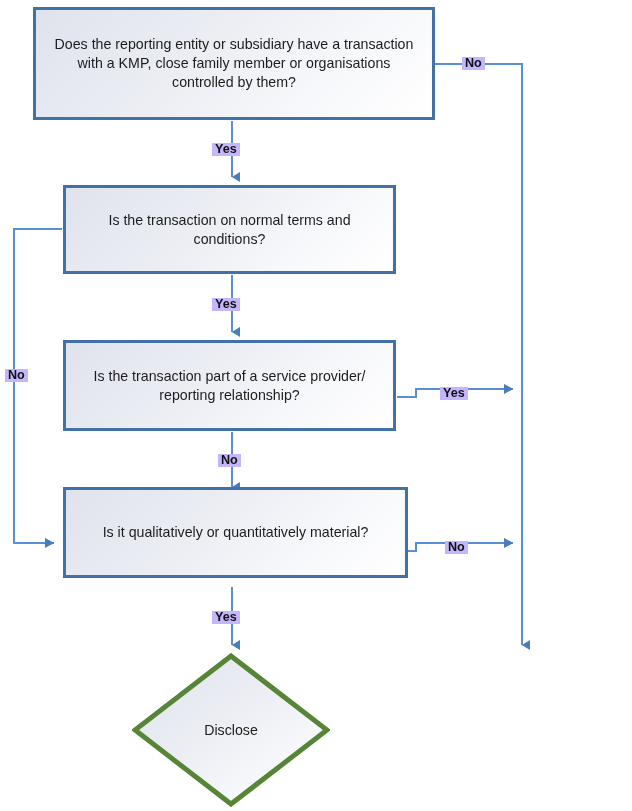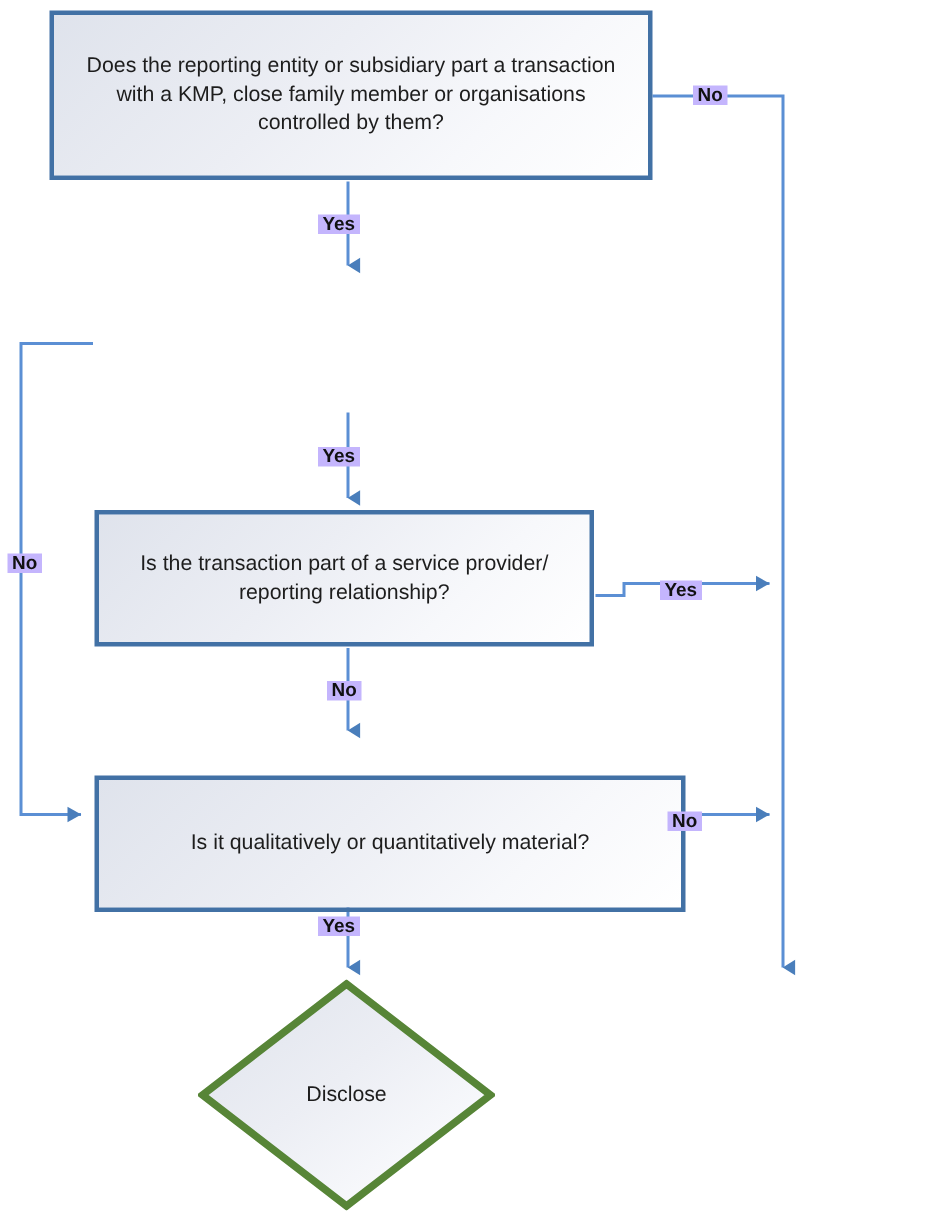--- a/index.html
+++ b/index.html
@@ -43,21 +43,21 @@
   }
   .node .node-text {
     display: block;
     padding: 0 14px;
     white-space: pre-line;
   }
 
   #node-q1 { left: 33px;  top: 7px;   width: 402px; height: 113px; font-size: 14.2px; }
   #node-q2 { left: 63px;  top: 185px; width: 333px; height: 89px;  font-size: 14.2px; }
   #node-q3 { left: 63px;  top: 340px; width: 333px; height: 91px;  font-size: 14.2px; }
-  #node-q4 { left: 63px;  top: 517px; width: 394px; height: 91px;  font-size: 14.2px; }
+  #node-q4 { left: 63px;  top: 487px; width: 345px; height: 91px;  font-size: 14.2px; }
 
   
   .diamond-wrap {
     position: absolute;
     z-index: 3;
   }
   .diamond-wrap svg {
     position: absolute;
     left: 0;
     top: 0;
@@ -144,23 +144,26 @@
         <path d="M397,551 L416,551 L416,543 L513,543" marker-end="url(#arrowRight)"></path>
       </g>
 
       <g>
         <path d="M232,587 L232,645" marker-end="url(#arrowDown)"></path>
       </g>
     </g>
   </svg>
 
   <div class="node" id="node-q1">
-    <span class="node-text">Does the reporting entity or subsidiary part a transaction with a KMP, close family member or organisations controlled by them?</span>
+    <span class="node-text">Does the reporting entity or subsidiary have a transaction with a KMP, close family member or organisations controlled by them?</span>
   </div>
 
+  <div class="node" id="node-q2">
+    <span class="node-text">Is the transaction on normal terms and conditions?</span>
+  </div>
 
   <div class="node" id="node-q3">
     <span class="node-text">Is the transaction part of a service provider/ reporting relationship?</span>
   </div>
 
   <div class="node" id="node-q4">
     <span class="node-text">Is it qualitatively or quantitatively material?</span>
   </div>
 
   <div class="diamond-wrap" id="term-disclose">

